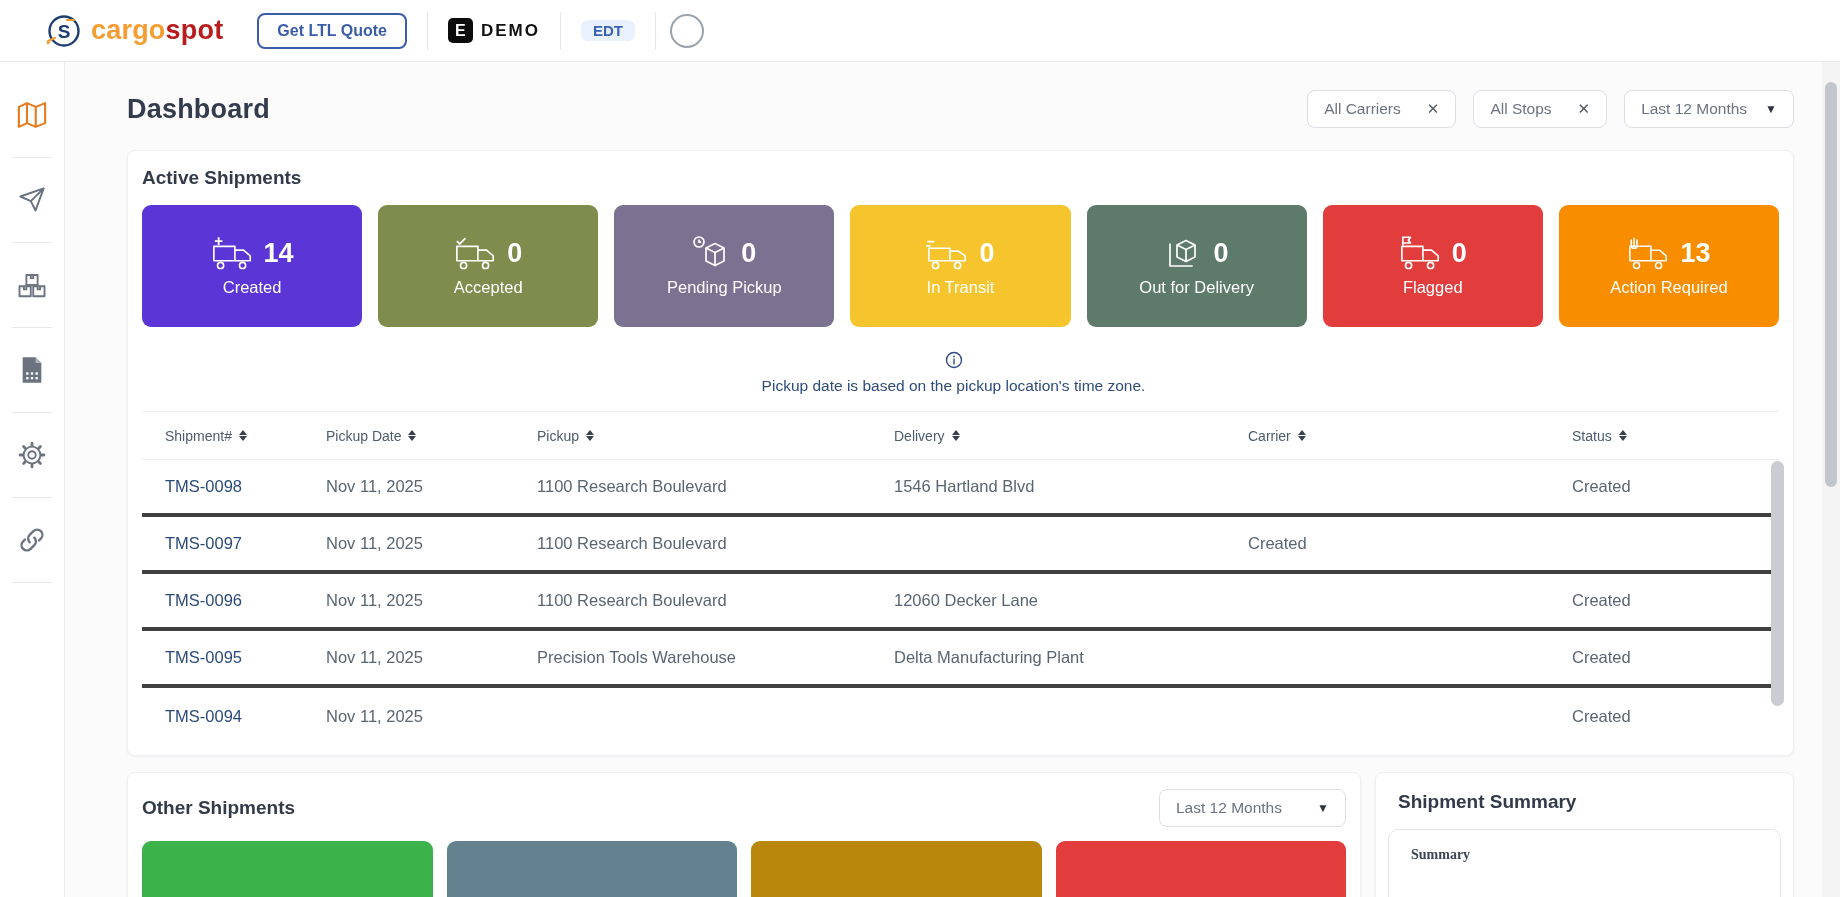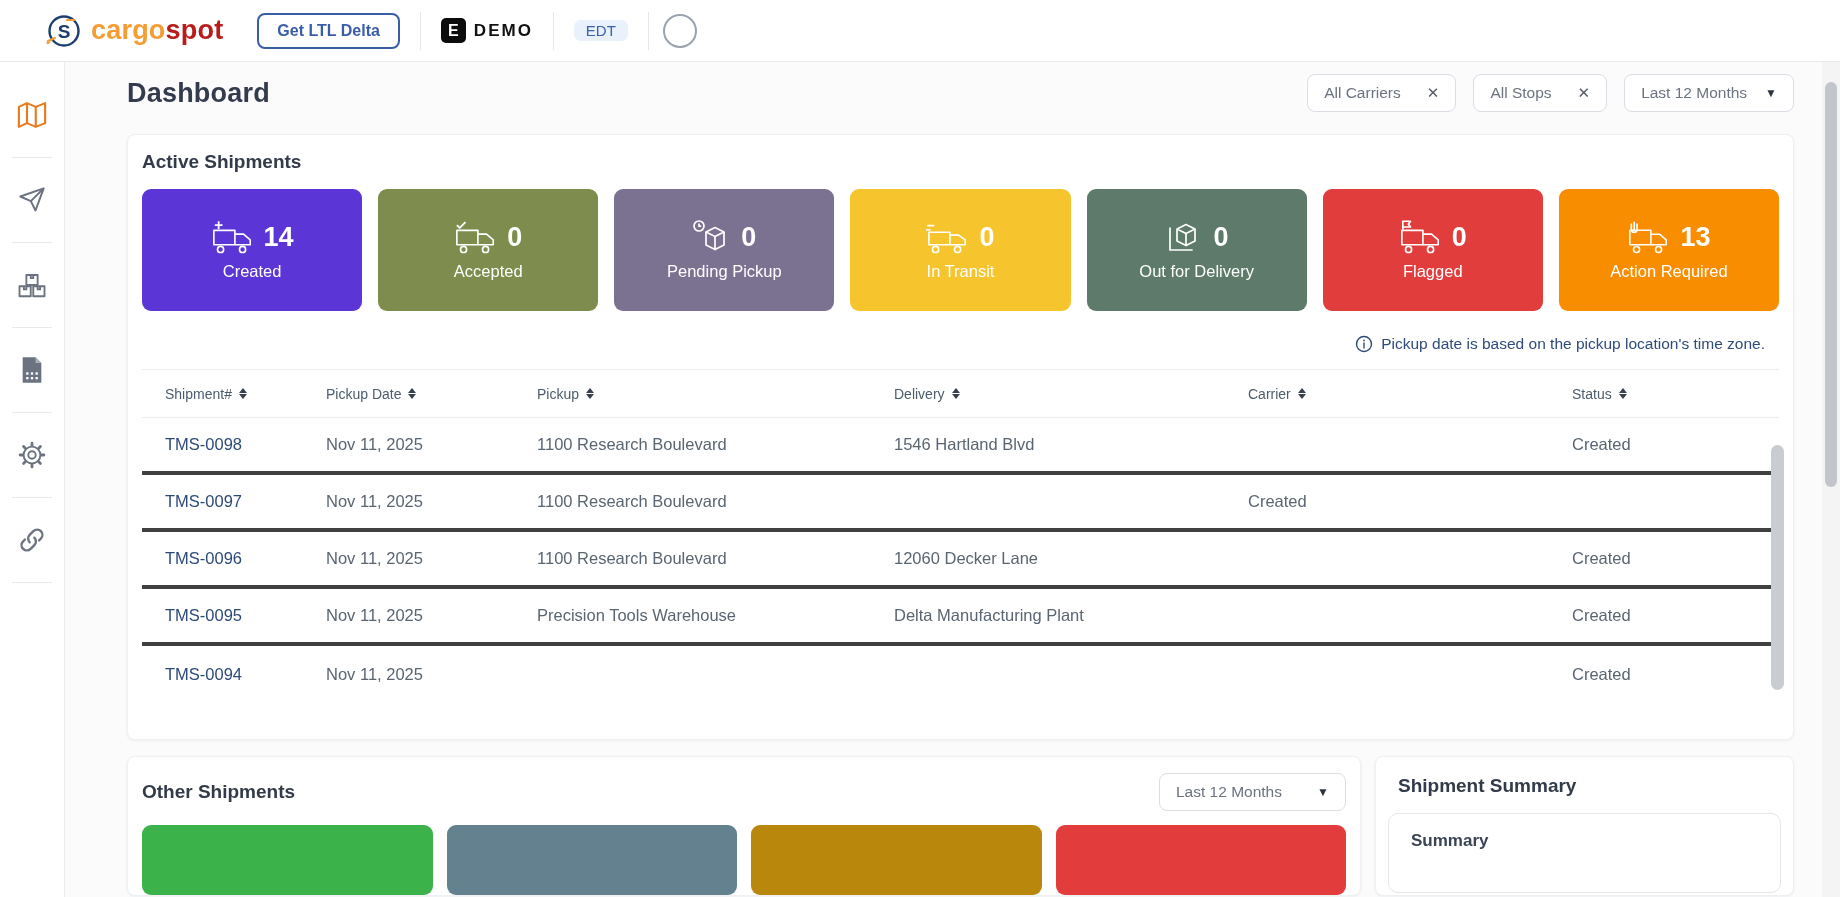--- a/index.html
+++ b/index.html
@@ -36,21 +36,21 @@
   }
   .hdr-divider { width:1px; height:38px; background:#e4e7eb; margin:0 20px; }
   .demo-badge { display:flex; align-items:center; gap:8px; cursor:default; }
   .demo-e {
     width:25px; height:25px; background:#0c0c0c; color:#fff; border-radius:5px;
     display:flex; align-items:center; justify-content:center;
     font-weight:800; font-size:16px;
   }
   .demo-text { font-weight:800; font-size:17px; letter-spacing:2px; color:#111; }
   .tz-pill {
-    background:#e9f1fc; color:#3a62b0; font-weight:400; font-size:15px;
+    background:#e9f1fc; color:#3a62b0; font-weight:700; font-size:15px;
     padding:2px 12px; border-radius:7px; cursor:pointer;
   }
   .edge-circle {
     width:34px; height:34px; border:2px solid #9aa2ad; border-radius:50%;
     margin-left:14px; margin-right:-26px; flex:none;
   }
 
   
   .sidebar {
     position:absolute; top:62px; left:0; width:65px; bottom:0;
@@ -73,21 +73,21 @@
     background:#c2c6cc; border-radius:6px; cursor:grab;
   }
   .table-scroll-thumb {
     position:absolute; right:9px; top:310px; width:13px; height:245px;
     background:#c9ccd1; border-radius:7px; cursor:grab;
   }
 
   
   .main { position:absolute; top:62px; left:65px; width:1750px; padding:0 21px 0 62px; }
   .page-head {
-    margin-top:12px; display:flex; align-items:center;
+    margin-top:28px; display:flex; align-items:center;
   }
   .page-title { font-size:27px; font-weight:700; color:#333b4d; letter-spacing:.2px; }
   .filters { margin-left:auto; display:flex; gap:17px; }
   .chip, .select {
     height:38px; background:#fff; border:1px solid #dadee4; border-radius:8px;
     display:flex; align-items:center; gap:26px; padding:0 16px;
     font-size:15.5px; color:#6b7280; cursor:pointer; white-space:nowrap;
   }
   .chip .x { color:#555b63; font-size:15px; cursor:pointer; }
   .select { gap:18px; }
@@ -107,21 +107,21 @@
     flex:1; height:122px; border-radius:9px; color:#fff;
     display:flex; flex-direction:column; align-items:center; justify-content:center;
     gap:6px; cursor:pointer;
   }
   .stat-top { display:flex; align-items:center; gap:9px; }
   .stat-count { font-size:27px; font-weight:700; }
   .stat-label { font-size:16.5px; }
 
   .note-row {
     margin-top:24px; display:flex; justify-content:flex-end; align-items:center; gap:8px;
-    color:#2f4b7c; font-size:15.5px; padding-right:14px;
+    color:#2f4b7c; font-size:15.5px; padding-right:14px;flex-direction:column;
   }
 
   
   .ship-table { margin-top:16px; border-top:1px solid #ededed; }
   .t-row {
     display:grid;
     grid-template-columns:184px 211px 357px 354px 324px 1fr;
     align-items:center; height:57px; border-bottom:4px solid #404040;
   }
   .t-row.head { height:48px; border-bottom:1px solid #ececec; }
@@ -141,21 +141,21 @@
   .other-head .select { margin-left:auto; width:187px; justify-content:space-between; }
   .bars-row { display:flex; gap:14px; margin-top:14px; }
   .color-bar { flex:1; height:70px; border-radius:9px; cursor:pointer; }
 
   .summary-panel { flex:1; height:140px; padding:14px 12px; overflow:hidden; }
   .summary-panel .panel-title { padding-left:10px; padding-top:4px; }
   .summary-box {
     margin-top:16px; border:1px solid #e3e6ea; border-radius:10px;
     padding:17px 22px; height:80px;
   }
-  .summary-sub { font-size:17px; font-weight:600; color:#3b4454; }
+  .summary-sub { font-size:14px; font-weight:600; color:#3b4454;font-family:Liberation Serif, serif; }
 
   svg { display:block; }
 </style>
 </head>
 <body>
 
 <header class="app-header">
   <div class="logo-wrap">
     <span>
       <svg width="36" height="36" viewBox="0 0 36 36">
@@ -163,21 +163,21 @@
         <text x="19" y="25" text-anchor="middle" font-family="Liberation Sans, sans-serif" font-size="19" font-weight="800" fill="#1d3e70">S</text>
         <path d="M3 28 L10 25" stroke="#f59c32" stroke-width="2.2" stroke-linecap="round"></path>
         <path d="M1 29 l5 -0.6 -3.2 3.4 z" fill="#f59c32"></path>
         <path d="M22 7 h7" stroke="#f59c32" stroke-width="2.2" stroke-linecap="round"></path>
       </svg>
     </span>
     <span class="logo-word"><span class="cargo">cargo</span><span class="spot">spot</span></span>
   </div>
 
 
-  <button class="quote-btn">Get LTL Delta</button>
+  <button class="quote-btn">Get LTL Quote</button>
 
   <div class="hdr-divider"></div>
 
   <div class="demo-badge">
     <span class="demo-e">E</span>
     <span class="demo-text">DEMO</span>
   </div>
 
   <div class="hdr-divider"></div>
 

